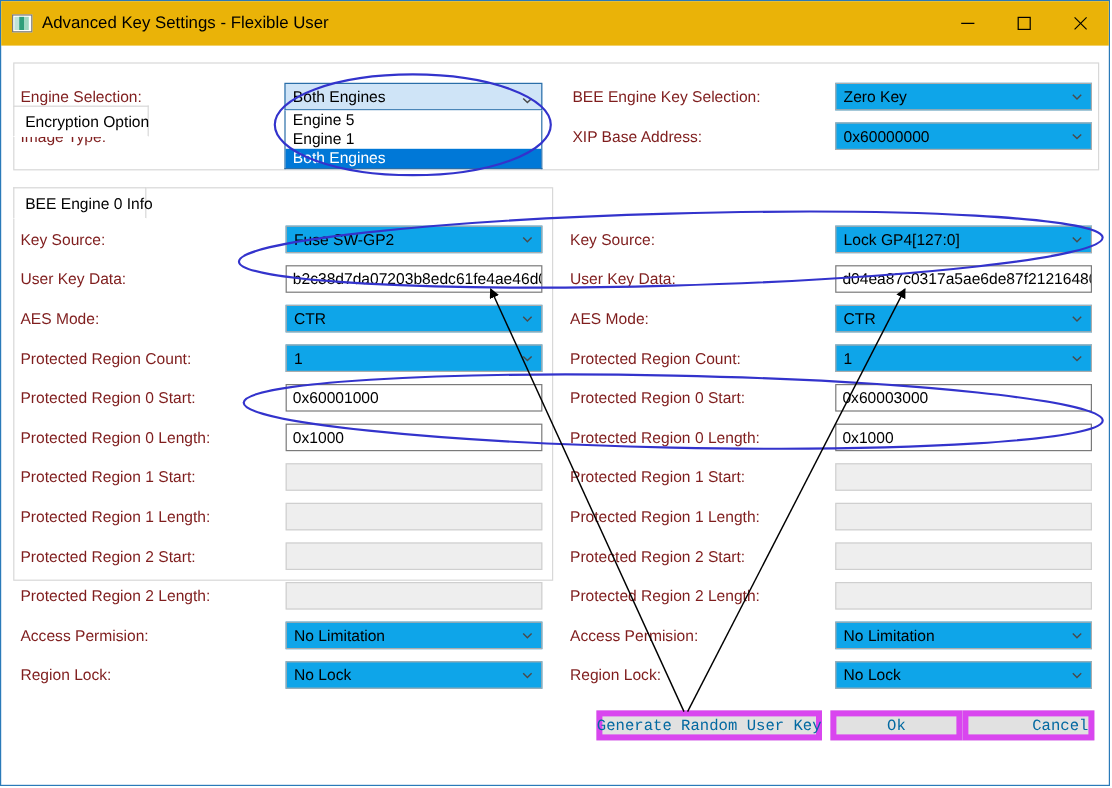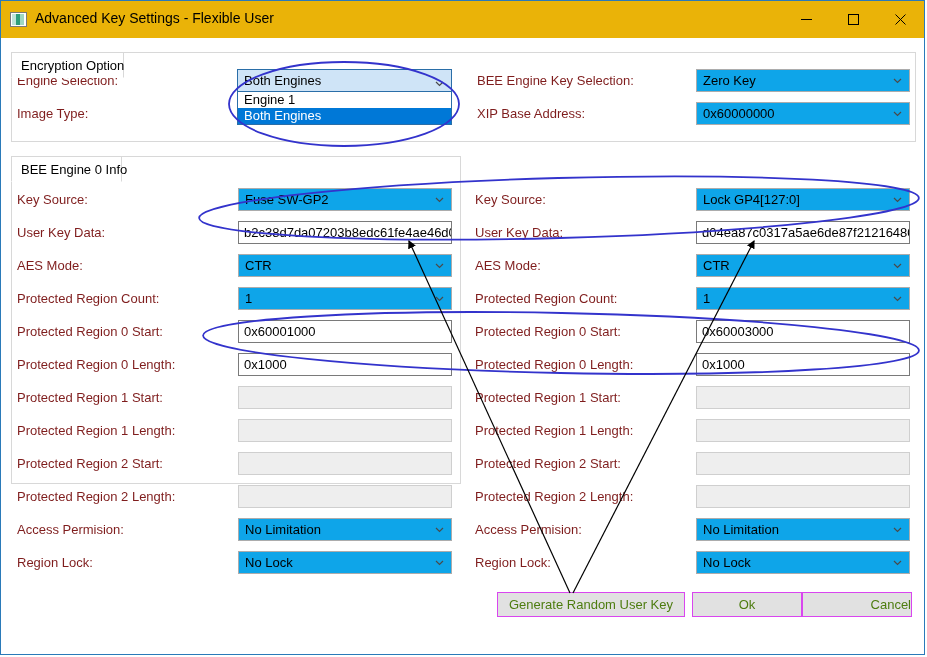--- a/index.html
+++ b/index.html
@@ -140,25 +140,25 @@
     white-space:nowrap;
   }
   .dropdown .item.sel{
     background:#0078d7;color:#ffffff;
   }
 
   
   .btn{
     position:absolute;height:25px;
     background:#e1e1e1;
-    border:1px solid #d946ef;
+    border:5px solid #d946ef;
     box-sizing:border-box;
     display:flex;align-items:center;justify-content:center;
-    font-family:Liberation Sans, sans-serif;
-    font-size:13px;color:#4d7c0f;
+    font-family:Liberation Mono, monospace;
+    font-size:13px;color:#0369a1;
     white-space:nowrap;
     padding:0;
   }
 
   
   .overlay{
     position:absolute;left:0;top:0;width:925px;height:655px;
     pointer-events:none;
     z-index:20;
   }
@@ -188,38 +188,39 @@
     </button>
     <button class="winbtn" id="btn-close">
       <svg width="13" height="13" viewBox="0 0 13 13">
         <line x1="1.5" y1="1.5" x2="11.5" y2="11.5" stroke="#000" stroke-width="1"></line>
         <line x1="11.5" y1="1.5" x2="1.5" y2="11.5" stroke="#000" stroke-width="1"></line>
       </svg>
     </button>
   </div>
 
   <div class="group" style="left:10px;top:51px;width:905px;height:90px;">
-    <div class="group-tab" style="left:-1px;width:113px;">
+    <div class="group-tab" style="left:-1px;width:113px;margin-top:36px;">
       <span>Encryption Option</span>
     </div>
   </div>
 
   <span class="lbl" style="left:16px;top:72px;">Engine Selection:</span>
   <span class="lbl" style="left:16px;top:105px;">Image Type:</span>
 
   <div class="combo-open-head" style="left:236px;top:68px;width:215px;">
     <span>Both Engines</span>
     <span class="chev">
       <svg width="9" height="9" viewBox="0 0 9 9">
           <polyline points="1,3 4.5,6.5 8,3" fill="none" stroke="#4a4a4a" stroke-width="1.2"></polyline>
         </svg>
     </span>
   </div>
 
   <div class="dropdown" id="engine-selection-dropdown" style="left:236px;top:91px;width:215px;">
+      <div class="item">Engine 5</div>
       <div class="item">Engine 1</div>
       <div class="item sel">Both Engines</div>
     </div>
 
   <span class="lbl" style="left:476px;top:72px;">BEE Engine Key Selection:</span>
   <div class="combo" style="left:695px;top:68px;width:214px;">
     <span>Zero Key</span>
     <span class="chev">
       <svg width="9" height="9" viewBox="0 0 9 9">
           <polyline points="1,3 4.5,6.5 8,3" fill="none" stroke="#4a4a4a" stroke-width="1.2"></polyline>

